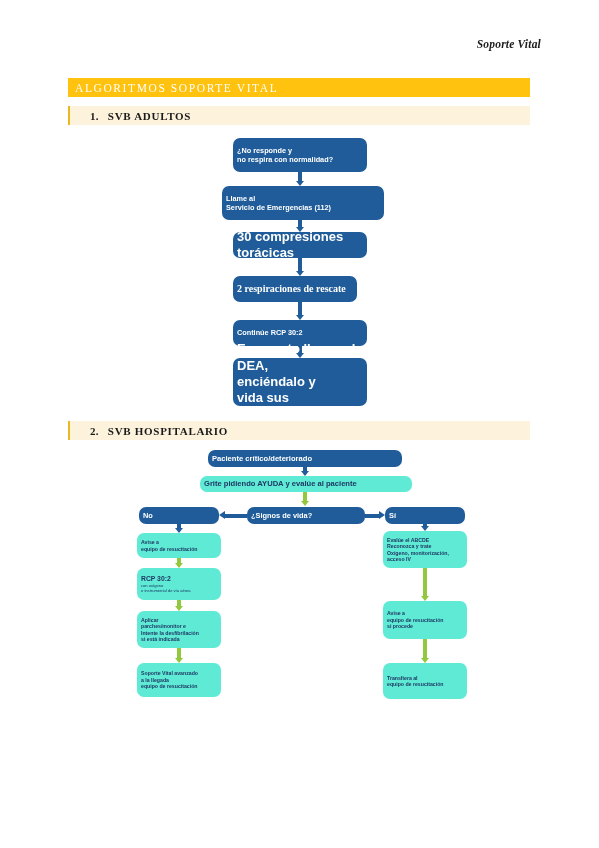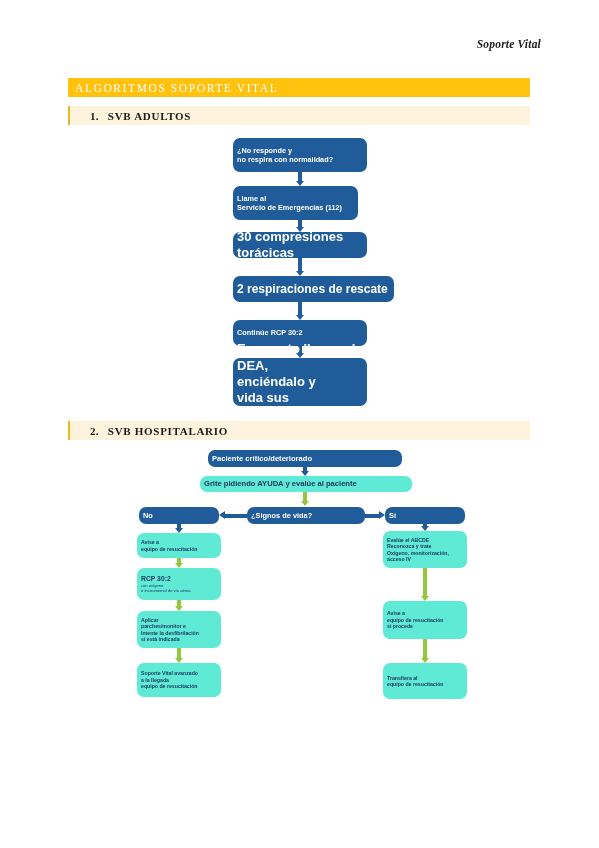--- a/index.html
+++ b/index.html
@@ -161,36 +161,36 @@
 
   <div class="a1" id="algo-adultos">
       <div class="fbox blue" style="left: 233px; top: 138px; width: 134px; height: 34px; font-size: 7.3px;">
         <span class="lines">
           <span class="ln">¿No responde y</span>
           <span class="ln">no respira con normalidad?</span>
         </span>
       </div>
       <div class="arrow-stem" style="left: 298px; top: 172px; width: 4px; height: 9px; background: rgb(31, 92, 153);"></div>
       <div class="arrow-down" style="left: 295.5px; top: 181px; border-left: 4.5px solid transparent; border-right: 4.5px solid transparent; border-top: 5px solid rgb(31, 92, 153);"></div>
-      <div class="fbox blue" style="left: 233px; top: 186px; width: 125px; height: 34px; font-size: 7.3px;">
+      <div class="fbox blue" style="left: 222px; top: 186px; width: 162px; height: 34px; font-size: 7.3px;">
         <span class="lines">
           <span class="ln">Llame al</span>
           <span class="ln">Servicio de Emergencias (112)</span>
         </span>
       </div>
       <div class="arrow-stem" style="left: 298px; top: 220px; width: 4px; height: 7px; background: rgb(31, 92, 153);"></div>
       <div class="arrow-down" style="left: 295.5px; top: 227px; border-left: 4.5px solid transparent; border-right: 4.5px solid transparent; border-top: 5px solid rgb(31, 92, 153);"></div>
       <div class="fbox blue" style="left: 233px; top: 232px; width: 134px; height: 26px; font-size: 13px;">
         <span class="lines">
           <span class="ln">30 compresiones torácicas</span>
         </span>
       </div>
       <div class="arrow-stem" style="left: 298px; top: 258px; width: 4px; height: 13px; background: rgb(31, 92, 153);"></div>
       <div class="arrow-down" style="left: 295.5px; top: 271px; border-left: 4.5px solid transparent; border-right: 4.5px solid transparent; border-top: 5px solid rgb(31, 92, 153);"></div>
-      <div class="fbox blue" style="left: 233px; top: 276px; width: 161px; height: 26px; font-size: 12px;">
+      <div class="fbox blue" style="left: 233px; top: 276px; width: 124px; height: 26px; font-size: 10px; font-family: Liberation Serif, serif;">
         <span class="lines">
           <span class="ln">2 respiraciones de rescate</span>
         </span>
       </div>
       <div class="arrow-stem" style="left: 298px; top: 302px; width: 4px; height: 13px; background: rgb(31, 92, 153);"></div>
       <div class="arrow-down" style="left: 295.5px; top: 315px; border-left: 4.5px solid transparent; border-right: 4.5px solid transparent; border-top: 5px solid rgb(31, 92, 153);"></div>
       <div class="fbox blue" style="left: 233px; top: 320px; width: 134px; height: 26px; font-size: 7.3px;">
         <span class="lines">
           <span class="ln">Continúe RCP 30:2</span>
         </span>

